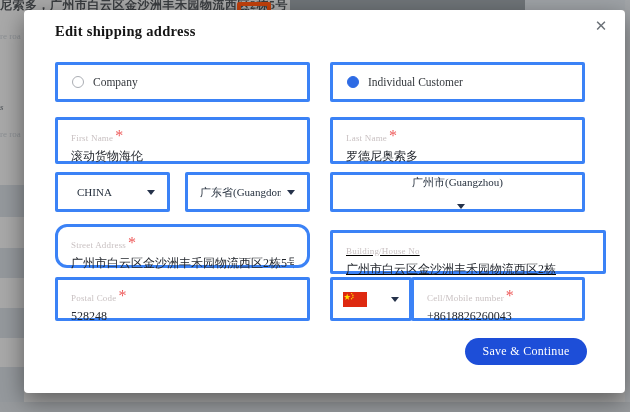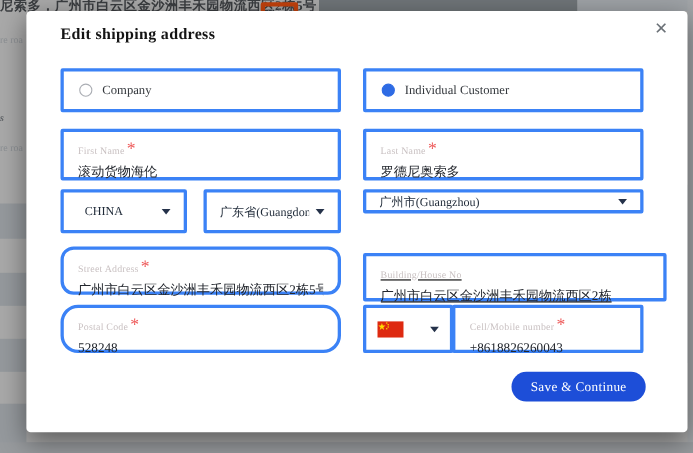--- a/index.html
+++ b/index.html
@@ -128,35 +128,35 @@
   </div>
 
   <div class="box select" style="left:31px;top:162px;width:115px;height:40px;padding-left:19px;">
     <span class="select-value">CHINA</span>
     <span class="caret"></span>
   </div>
   <div class="box select" style="left:161px;top:162px;width:125px;height:40px;">
     <span class="select-value">广东省(Guangdong)</span>
     <span class="caret"></span>
   </div>
-  <div class="box select" style="left:306px;top:162px;width:255px;height:22px;">
+  <div class="box select" style="left:306px;top:162px;width:255px;height:40px;flex-direction:column;">
     <span class="select-value">广州市(Guangzhou)</span>
     <span class="caret"></span>
   </div>
 
   <div class="box field" style="left:31px;top:214px;width:255px;height:44px;border-radius:12px;">
     <span class="flabel">Street Address</span><span class="req">*</span>
     <input class="fvalue" type="text" value="广州市白云区金沙洲丰禾园物流西区2栋5号" style="">
   </div>
   <div class="box field" style="left:306px;top:220px;width:276px;height:44px;text-decoration:underline;">
     <span class="flabel">Building/House No</span>
     <input class="fvalue" type="text" value="广州市白云区金沙洲丰禾园物流西区2栋" style="">
   </div>
 
-  <div class="box field" style="left:31px;top:267px;width:255px;height:44px;border-radius:16px;">
+  <div class="box field" style="left:31px;top:267px;width:255px;height:44px;">
     <span class="flabel">Postal Code</span><span class="req">*</span>
     <input class="fvalue" type="text" value="528248" style="">
   </div>
   <div class="box flag-select" style="left:306px;top:267px;width:82px;height:44px;">
     <svg class="flag-svg" width="24" height="15" viewBox="0 0 24 15">
       <rect width="24" height="15" fill="#de2910"></rect>
       <polygon fill="#ffde00" points="4.2,1.6 5.0,4.0 7.5,4.0 5.5,5.5 6.2,7.9 4.2,6.4 2.2,7.9 2.9,5.5 0.9,4.0 3.4,4.0"></polygon>
       <circle cx="8.6" cy="1.6" r="0.7" fill="#ffde00"></circle>
       <circle cx="9.9" cy="3.2" r="0.7" fill="#ffde00"></circle>
       <circle cx="9.9" cy="5.2" r="0.7" fill="#ffde00"></circle>

